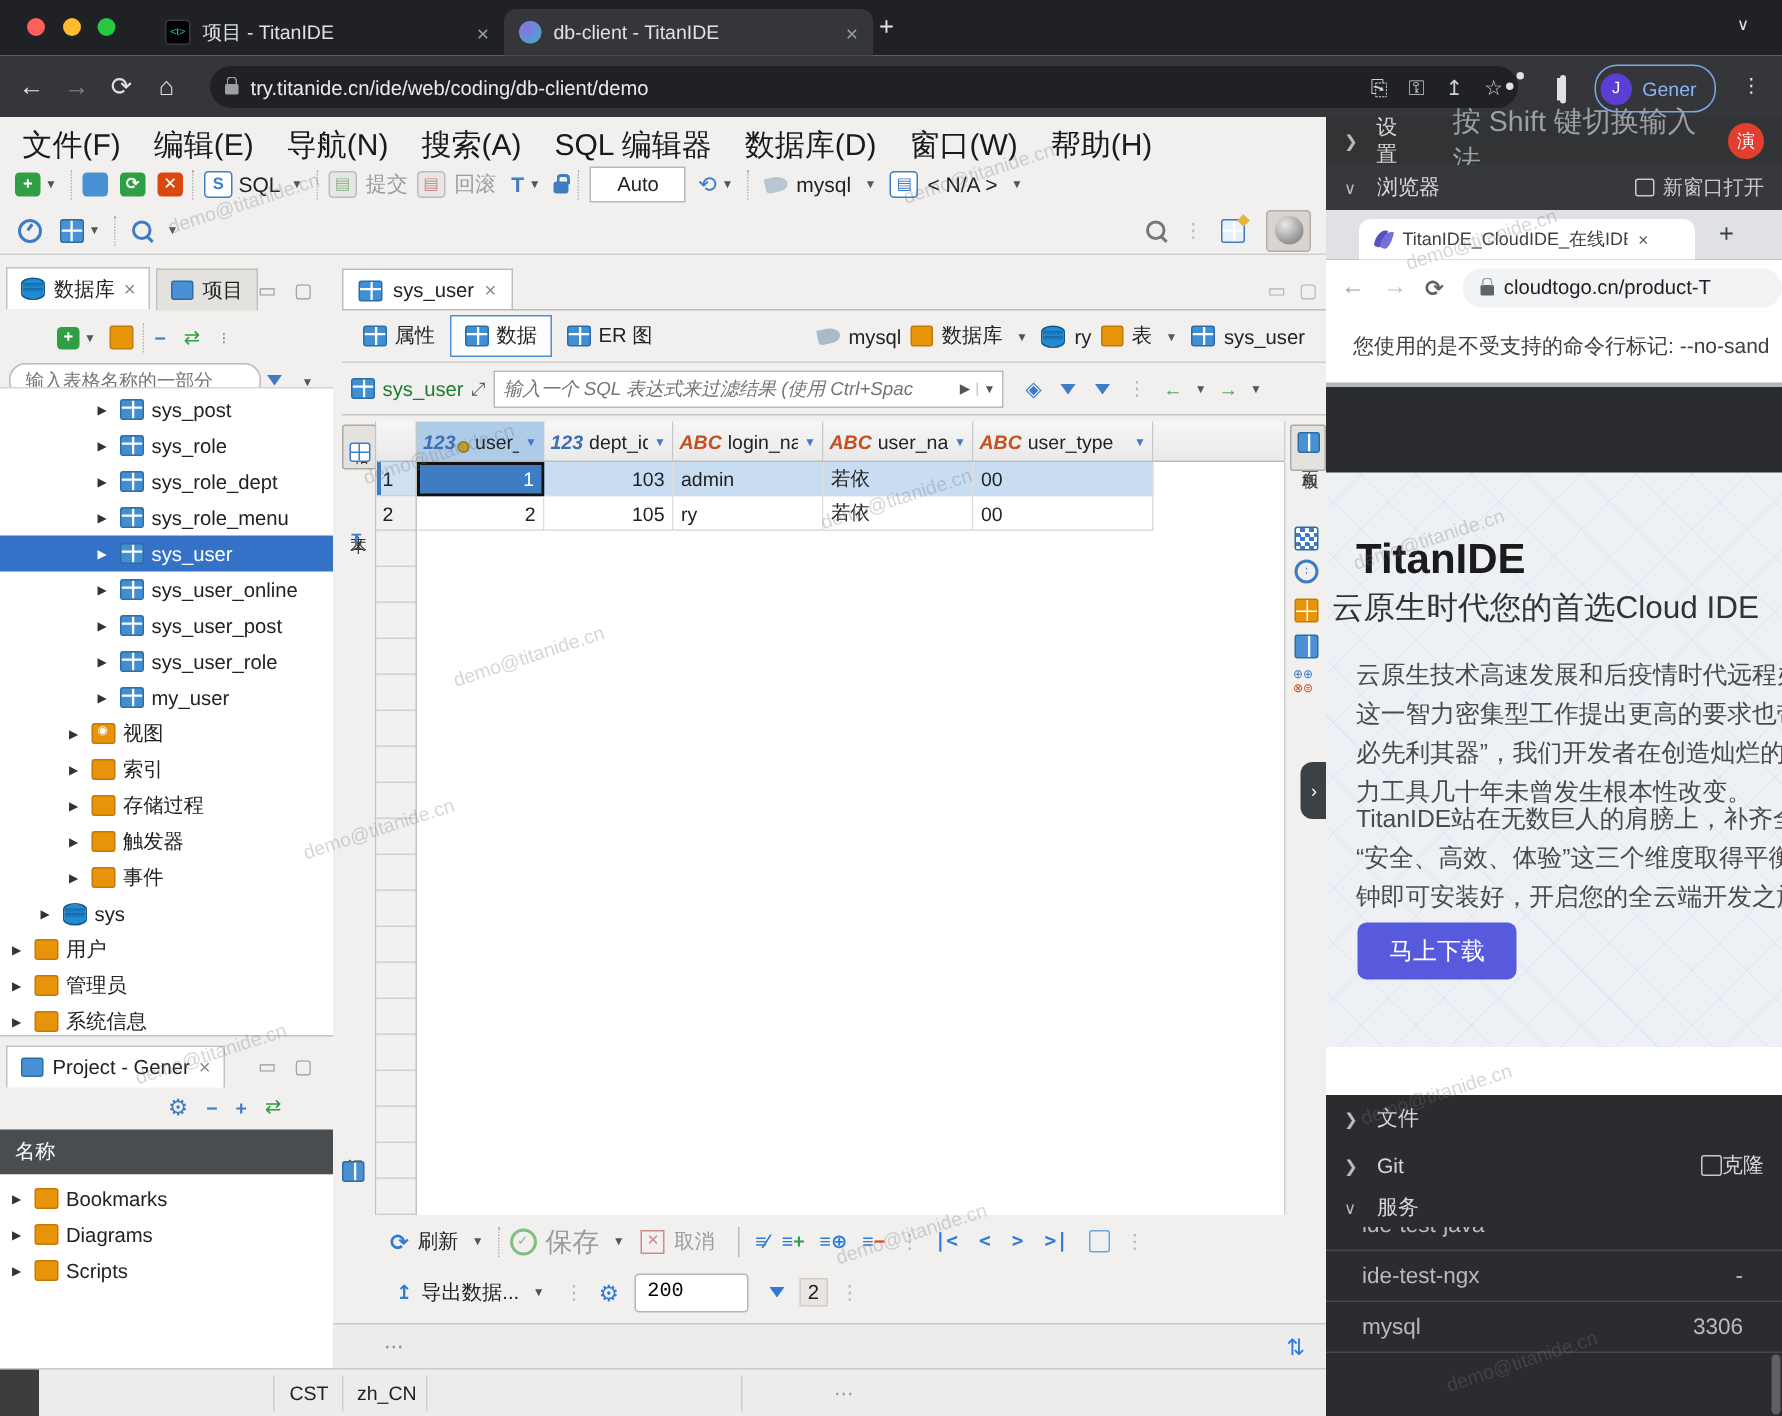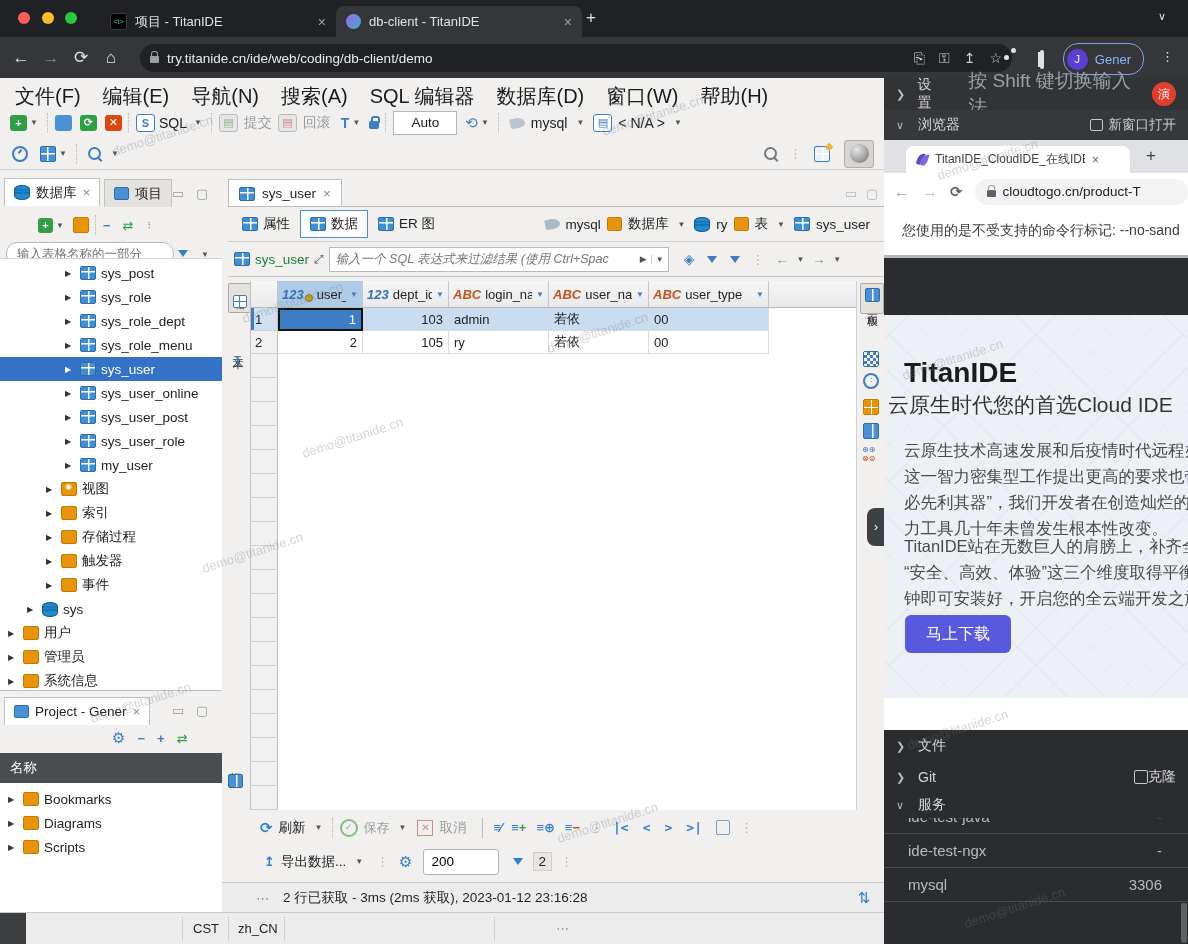--- a/index.html
+++ b/index.html
@@ -495,21 +495,21 @@
     <span class="vtext" style="font-size:11px;color:#333;">记录</span>
     <span class="mini-ic" style="width:13px;height:12px;background:linear-gradient(#fff,#fff) 60% 0/1.5px 100% no-repeat,#4a90d4;border:1px solid #2e6da4;"></span>
   </div>
 
   <div class="abs row" style="left:250px;top:810px;width:634px;height:35px;background:#f1f0ef;padding-left:10px;box-sizing:border-box;">
     <span style="color:#2e7cd6;font-size:15px;font-weight:bold;">⟳</span>
     <span style="margin:0 6px;font-size:13.5px;">刷新</span>
     <span class="dd">▼</span>
     <span class="tbsep"></span>
     <span style="width:14px;height:14px;border:2px solid #7fbf7f;border-radius:50%;color:#7fbf7f;font-size:9px;text-align:center;line-height:13px;">✓</span>
-    <span class="gl" style="margin:0 6px;font-size:13px;">保存</span>
+    <span class="gl" style="margin:0 6px;font-size:18px;">保存</span>
     <span class="dd">▼</span>
     <span style="width:14px;height:14px;border:1px solid #cf8a8a;color:#cf8a8a;font-size:10px;text-align:center;line-height:13px;margin-left:8px;">✕</span>
     <span class="gl" style="margin:0 6px;font-size:13.5px;">取消</span>
     <span style="width:1px;height:20px;background:#bbb;margin:0 10px;"></span>
     <span style="color:#2e7cd6;font-weight:bold;letter-spacing:-1px;">≡⁄</span>
     <span style="color:#2e7cd6;font-weight:bold;margin-left:10px;">≡<span style="color:#2f9e44;">+</span></span>
     <span style="color:#2e7cd6;font-weight:bold;margin-left:10px;">≡⊕</span>
     <span style="color:#2e7cd6;font-weight:bold;margin-left:10px;">≡<span style="color:#d9480f;">−</span></span>
     <span style="color:#b5b5b5;margin:0 10px;">⋮</span>
     <span style="color:#2e7cd6;font-weight:bold;font-family:'DejaVu Sans Mono',monospace;">|&lt;</span>
@@ -519,29 +519,28 @@
     <span style="width:12px;height:13px;border:1.5px solid #6fa3d8;border-radius:2px;margin-left:14px;"></span>
     <span style="color:#b5b5b5;margin:0 10px;">⋮</span>
   </div>
 
   <div class="abs row" style="left:250px;top:845px;width:634px;height:33px;background:#f1f0ef;padding-left:14px;box-sizing:border-box;">
     <span style="color:#2e7cd6;font-weight:bold;">↥</span>
     <span style="margin:0 6px;font-size:13.5px;">导出数据...</span>
     <span class="dd">▼</span>
     <span style="color:#b5b5b5;margin:0 10px;">⋮</span>
     <span style="color:#2e7cd6;font-size:15px;">⚙</span>
-    <input style="width: 58px; height: 24px; border: 1px solid rgb(181, 181, 181); border-radius: 3px; margin-left: 10px; padding: 0px 8px; font-size: 13.5px; font-family: Liberation Sans, sans-serif;" value="200">
+    <input style="width: 58px; height: 24px; border: 1px solid rgb(181, 181, 181); border-radius: 3px; margin-left: 10px; padding: 0px 8px; font-size: 13.5px; font-family: Liberation Mono, monospace;" value="200">
     <span class="funnel" style="margin-left:14px;border-top-color:#2e7cd6;"></span>
     <span style="background:#e9e6e2;border:1px solid #d0cdc8;padding:1px 5px;margin-left:10px;font-size:13.5px;">2</span>
     <span style="color:#b5b5b5;margin:0 8px;">⋮</span>
   </div>
 
   <div class="abs row" style="left:222px;top:882px;width:662px;height:30px;background:#ececec;border-top:1px solid #c9c9c9;">
     <span style="color:#888;margin-left:34px;">⋯</span>
-    <span style="margin-left:14px;font-size:13.5px;color:#1f1f1f;">2 行已获取 - 3ms (2ms 获取), 2023-01-12 23:16:28</span>
     <span style="margin-left:auto;margin-right:14px;color:#2e7cd6;font-size:15px;">⇅</span>
   </div>
 
   <div class="abs" style="left:0;top:912px;width:884px;height:32px;background:#ececec;border-top:1px solid #c9c9c9;">
     <div class="abs" style="left:0;top:0;width:26px;height:32px;background:#3b3d3e;"></div>
     <span class="abs" style="left:182px;top:4px;width:1px;height:24px;background:#d0d0d0;"></span>
     <span class="abs" style="left:193px;top:8px;font-size:13px;">CST</span>
     <span class="abs" style="left:228px;top:4px;width:1px;height:24px;background:#d0d0d0;"></span>
     <span class="abs" style="left:238px;top:8px;font-size:13px;">zh_CN</span>
     <span class="abs" style="left:284px;top:4px;width:1px;height:24px;background:#d0d0d0;"></span>

